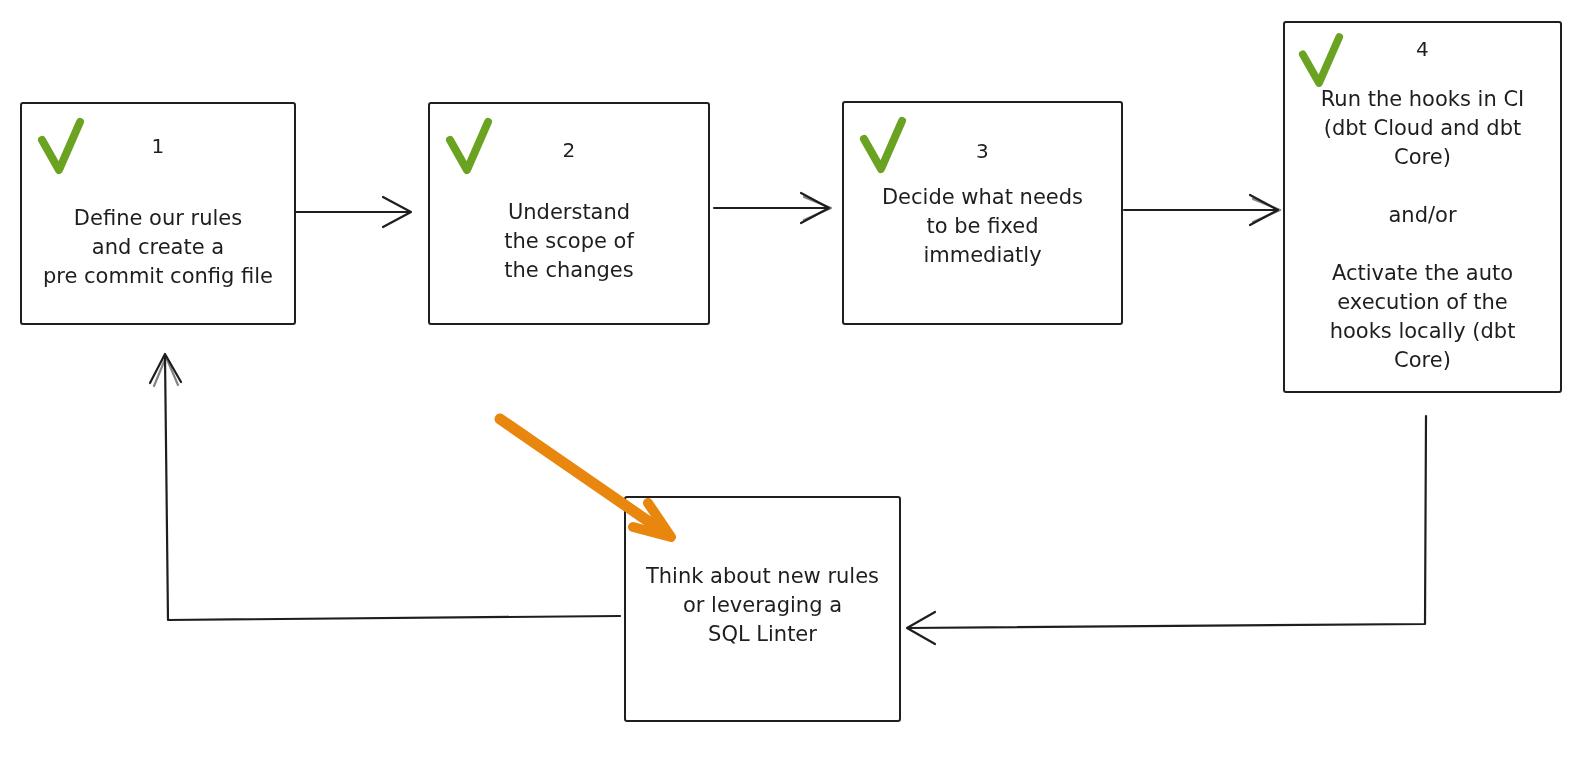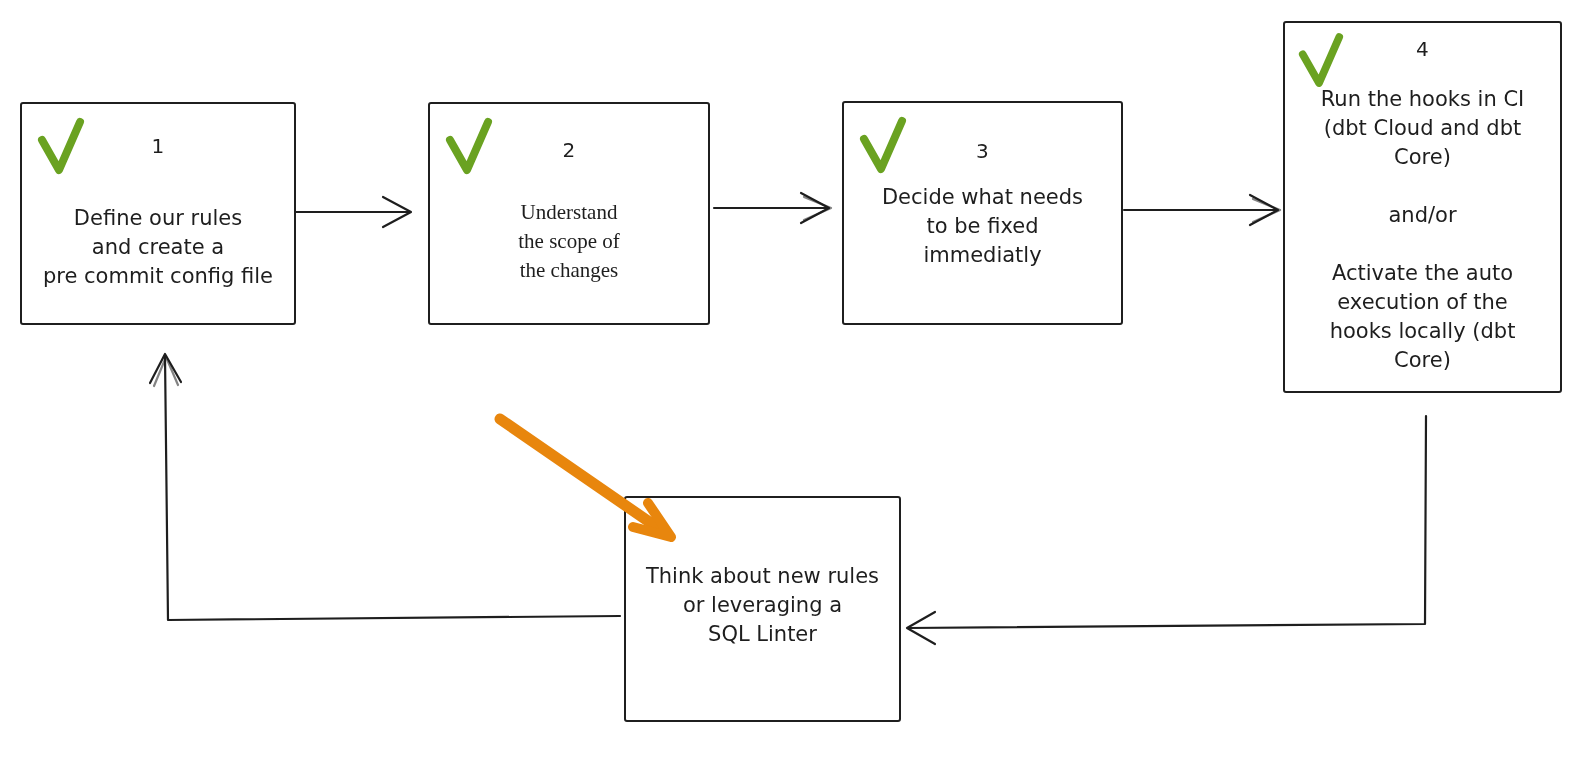--- a/index.html
+++ b/index.html
@@ -39,21 +39,21 @@
     font-size: 21px;
     line-height: 29px;
     white-space: pre-line;
   }
   
   #box1 { left: 20px;   top: 102px; width: 276px; height: 223px; }
   #box1 .num  { top: 30px; }
   #box1 .btext{ top: 100px; }
   #box2 { left: 428px;  top: 102px; width: 282px; height: 223px; }
   #box2 .num  { top: 34px; }
-  #box2 .btext{ top: 94px; font-family: Liberation Serif, serif; }
+  #box2 .btext{ top: 94px; }
   #box3 { left: 842px;  top: 101px; width: 281px; height: 224px; }
   #box3 .num  { top: 36px; }
   #box3 .btext{ top: 80px; }
   #box4 { left: 1283px; top: 21px;  width: 279px; height: 372px; }
   #box4 .num  { top: 14px; }
   #box4 .check{ top: 8px; left: 12px; }
   #box4 .btext{ top: 62px; }
   #box5 { left: 624px;  top: 496px; width: 277px; height: 226px; }
   #box5 .btext{ top: 64px; }
 </style>

